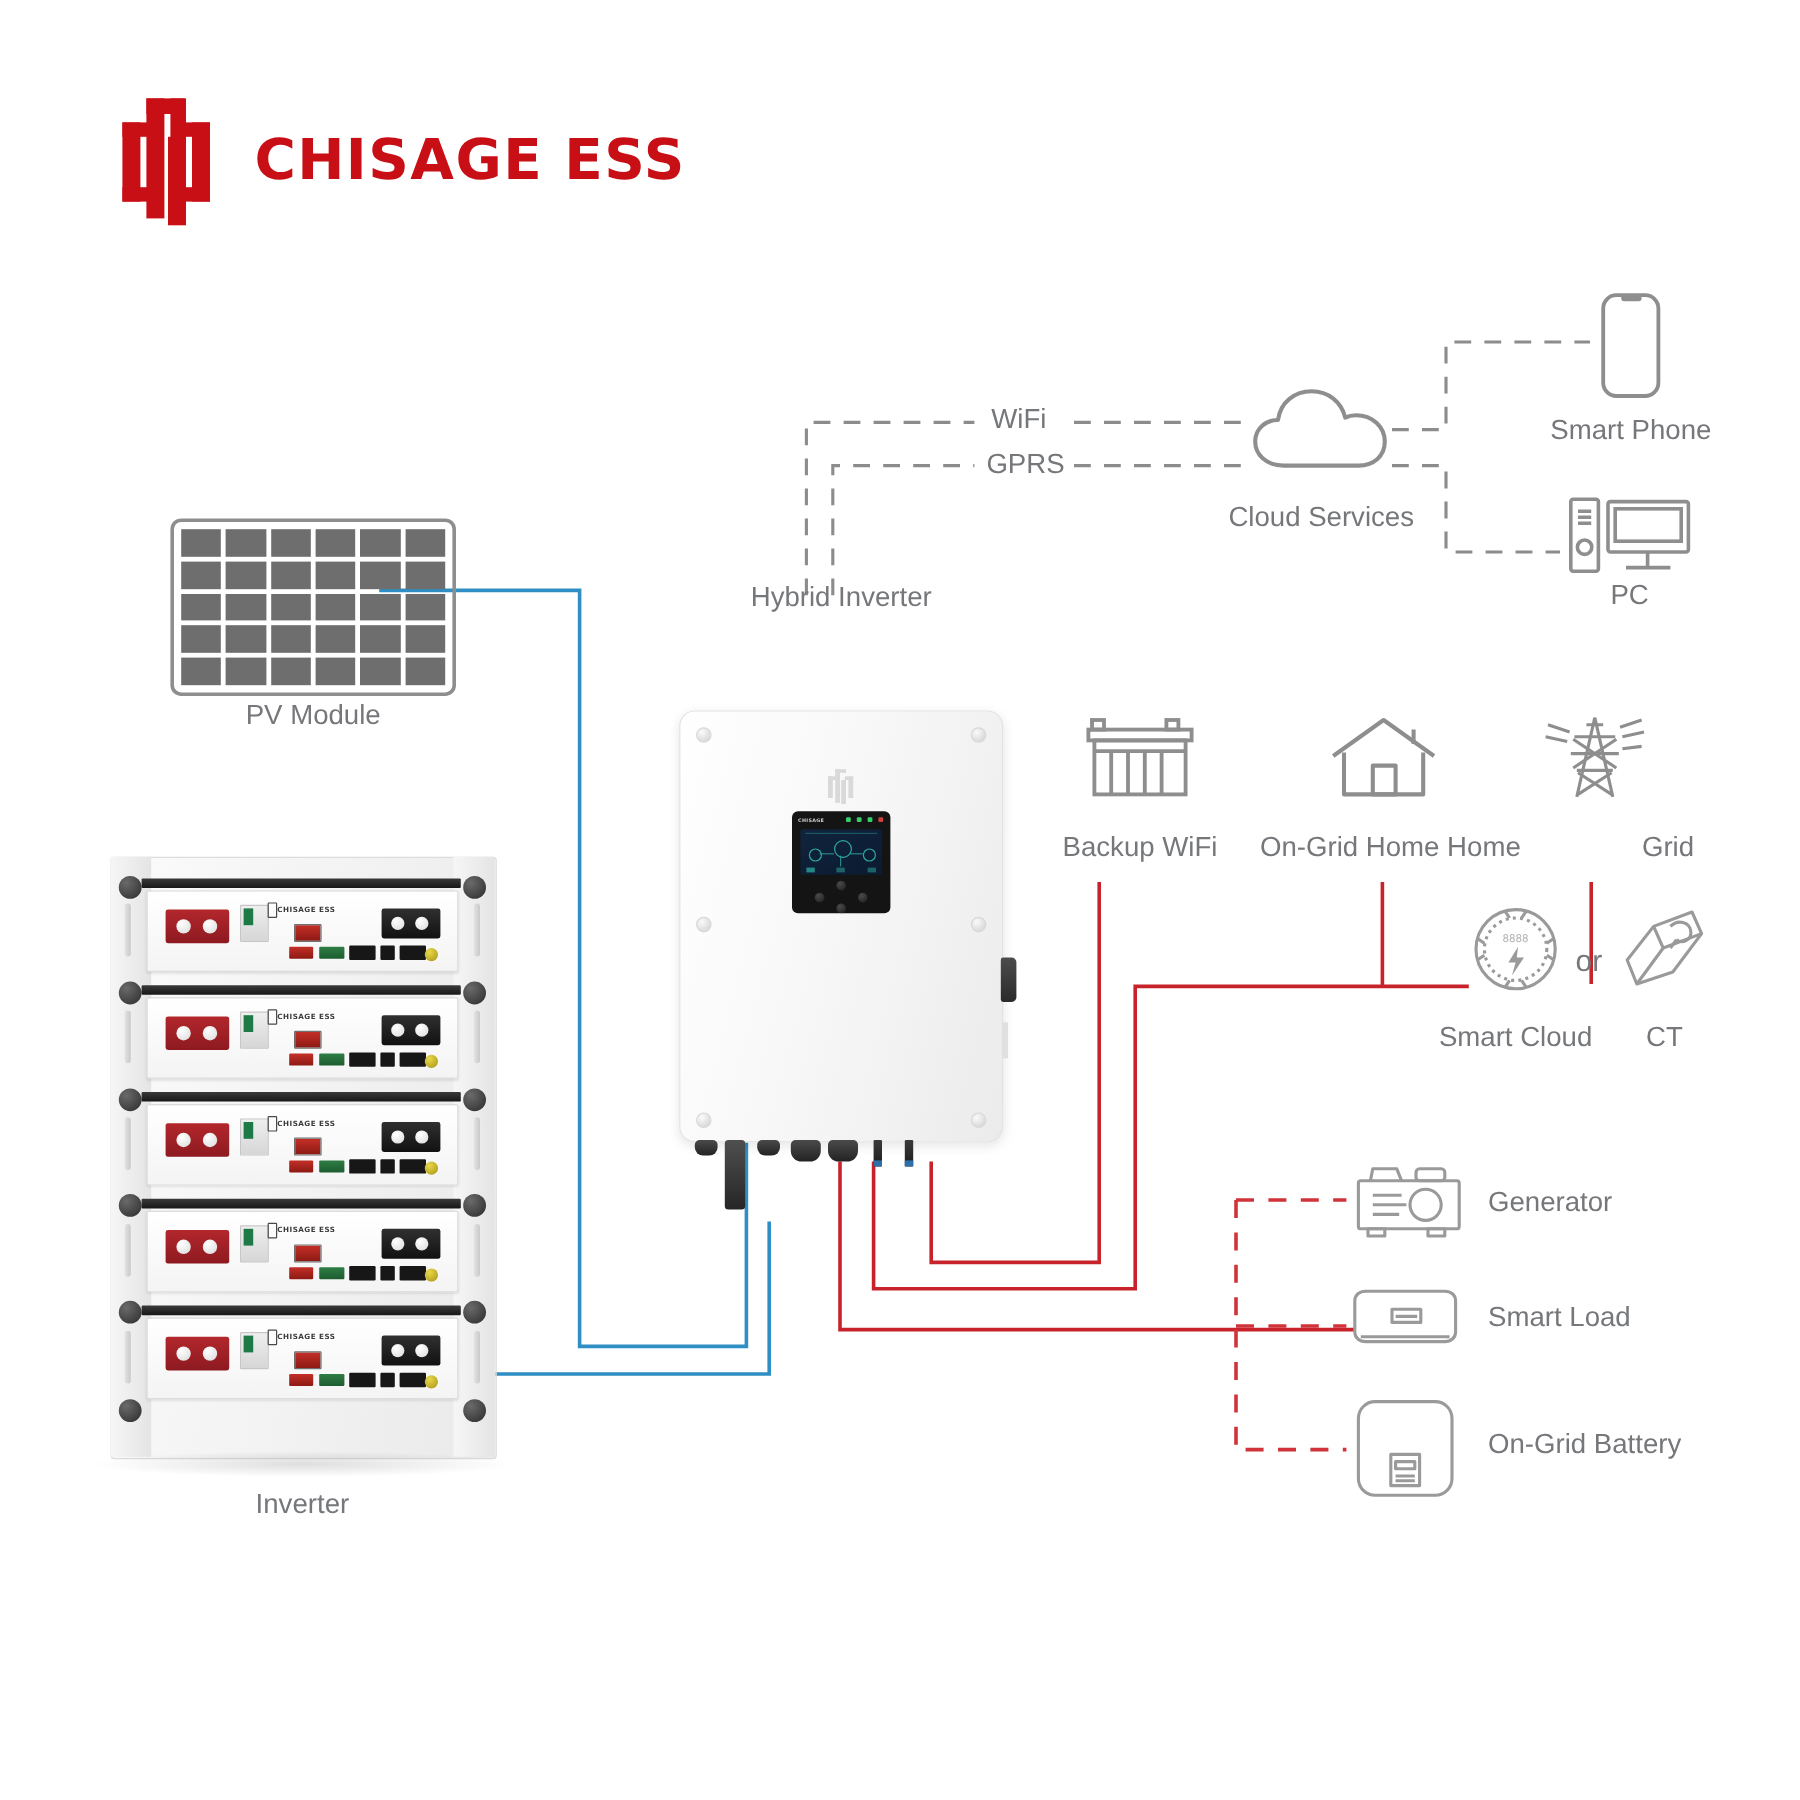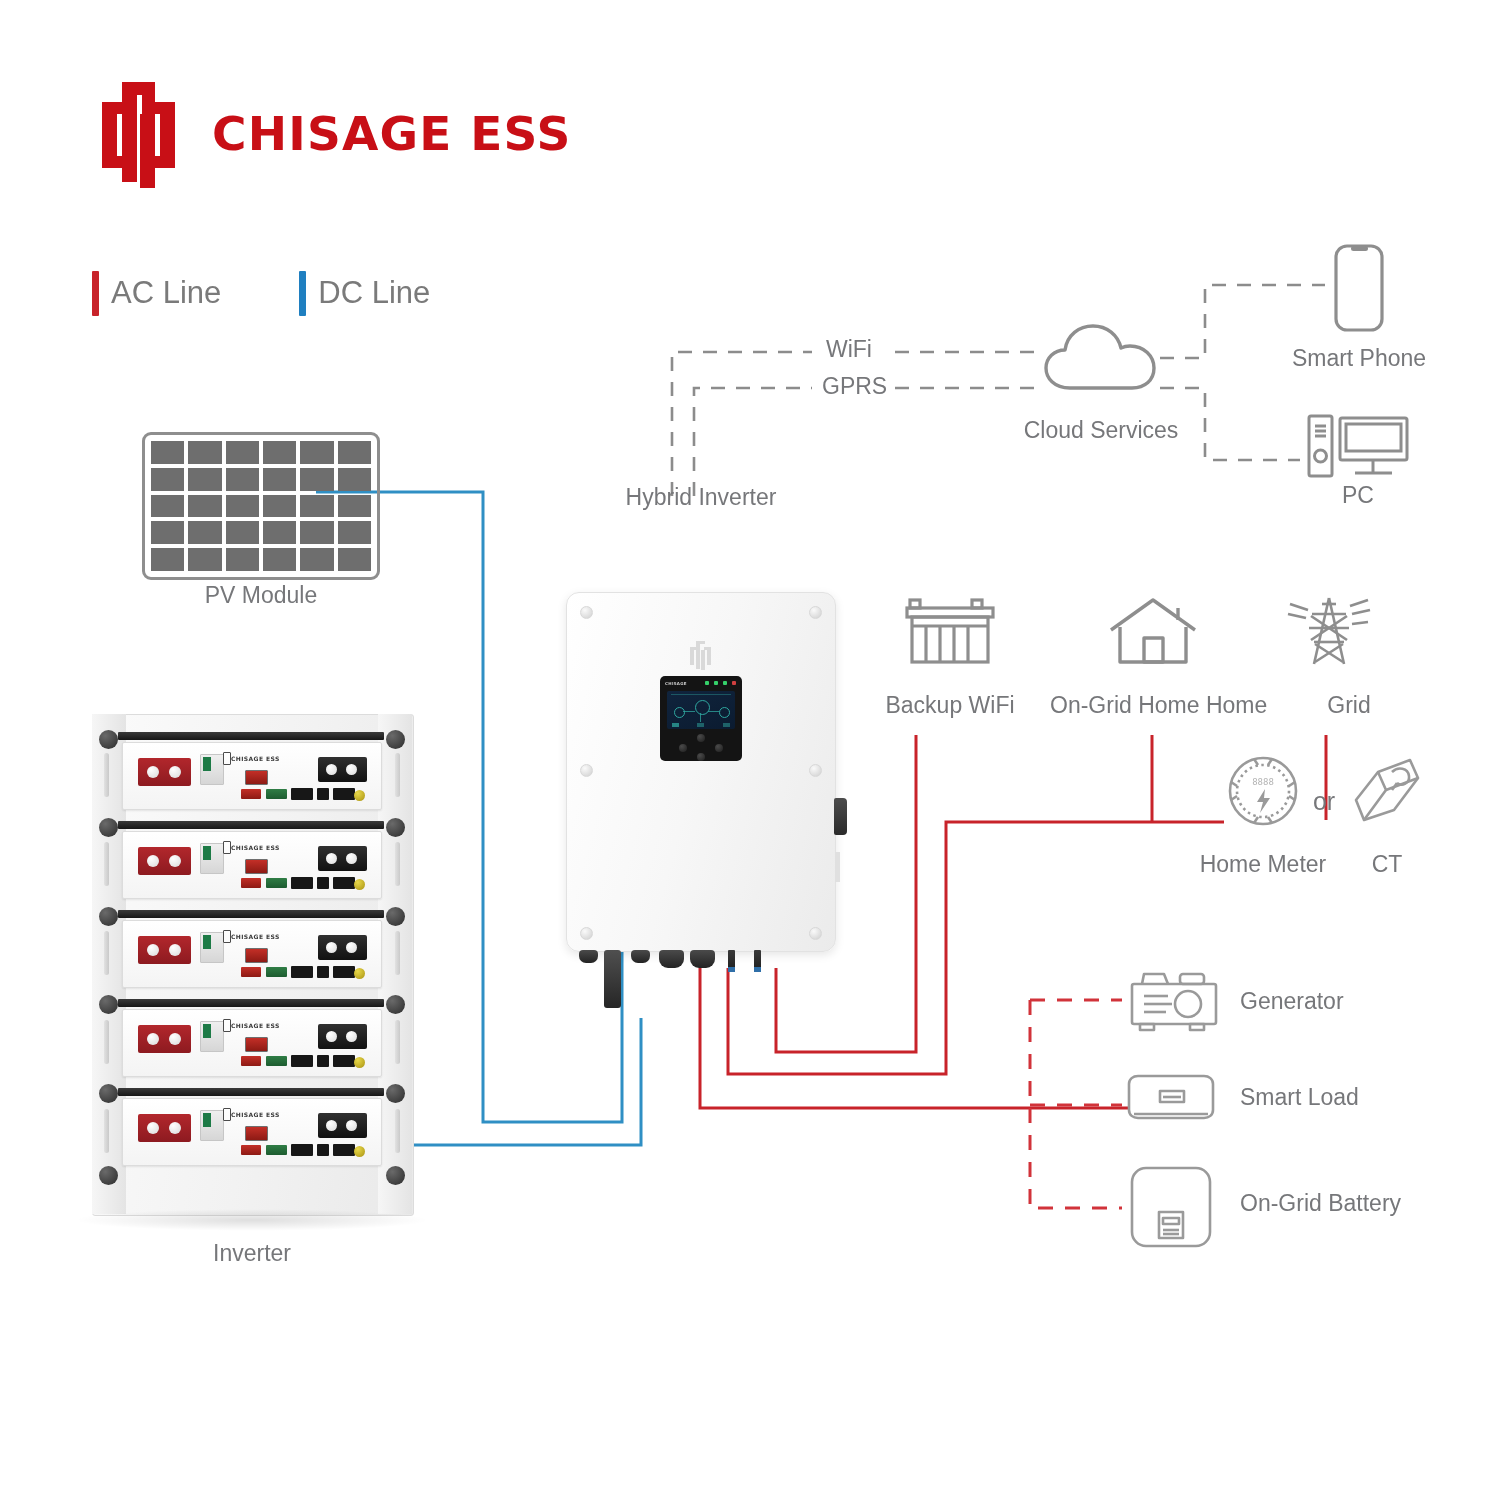--- a/index.html
+++ b/index.html
@@ -132,30 +132,20 @@
           <rect x="40" y="36" width="15" height="74"></rect>
           <rect x="60" y="24" width="15" height="66"></rect>
           <rect x="52" y="24" width="23" height="12"></rect>
           <rect x="52" y="78" width="23" height="12"></rect>
         </g>
       </svg>
     </div>
     <div id="brandtext">CHISAGE ESS</div>
   </div>
 
-  <div class="abs" id="legend">
-    <div class="leg">
-      <div class="legbar" style="background:#c8232a"></div>
-      <div class="leglabel">AC Line</div>
-    </div>
-    <div class="leg">
-      <div class="legbar" style="background:#1f7fc0"></div>
-      <div class="leglabel">DC Line</div>
-    </div>
-  </div>
 
   <svg class="abs" style="left:0;top:0" width="1500" height="1500">
 
     <g stroke="#8c8c8c" stroke-width="2.6" fill="none" stroke-dasharray="14,11">
       <path d="M672 496 L672 352 L812 352"></path>
       <path d="M694 496 L694 388 L812 388"></path>
       <path d="M895 352 L1042 352"></path>
       <path d="M895 388 L1042 388"></path>
       <path d="M1160 358 L1205 358 L1205 285 L1325 285"></path>
       <path d="M1160 388 L1205 388 L1205 460 L1300 460"></path>
@@ -506,41 +496,41 @@
           <path d="M59 50 L31 68"></path>
         <path d="M38 10 L52 10"></path>
         <path d="M66 12 L84 6"></path>
           <path d="M68 20 L86 16"></path>
         <path d="M24 16 L6 10"></path>
           <path d="M22 24 L4 20"></path>
         <path d="M68 30 L84 28"></path>
       </g>
     </svg>
   </div>
-  <div class="abs nodelabel" style="left:1301px;top:692px;width:96px">Grid</div>
+  <div class="abs nodelabel" style="left:1342px;top:692px;width:96px">Grid</div>
 
   <div class="abs" style="left:1224px;top:752px;width:78px;height:78">
     <svg viewBox="0 0 78 78" width="78" height="78">
       <g fill="none" stroke="#9a9a9a" stroke-width="2.6">
         <circle cx="39" cy="39" r="33"></circle>
         <circle cx="39" cy="39" r="26" stroke-dasharray="2.5,3.5"></circle>
         <path d="M30 7 L34 13"></path>
           <path d="M48 7 L44 13"></path>
         <path d="M7 30 L13 34"></path>
           <path d="M71 30 L65 34"></path>
         <path d="M7 48 L13 44"></path>
           <path d="M71 48 L65 44"></path>
         <path d="M30 71 L34 65"></path>
           <path d="M48 71 L44 65"></path>
       </g>
       <text x="39" y="33" font-size="9" fill="#b4b4b4" text-anchor="middle" font-family="DejaVu Sans Mono, monospace">8888</text>
       <path d="M41 37 L33 50 L39 50 L36 61 L46 46 L40 46 Z" fill="#9a9a9a"></path>
     </svg>
   </div>
-  <div class="abs nodelabel" style="left:1190px;top:851px;width:146px">Home Meter</div>
+  <div class="abs nodelabel" style="left:1190px;top:851px;width:146px">Smart Cloud</div>
 
   <div class="abs nodelabel" style="left:1306px;top:787px;width:36px;font-size:25px">or</div>
 
   <div class="abs" style="left:1348px;top:752px;width:78px;height:78">
     <svg viewBox="0 0 78 78" width="78" height="78">
       <g fill="none" stroke="#9a9a9a" stroke-width="2.6" stroke-linejoin="round">
         <path d="M8 48 L30 20 L62 8 L70 26 L46 58 L16 68 Z"></path>
         <path d="M30 20 L38 38 L16 68"></path>
         <path d="M38 38 L70 26"></path>
         <path d="M44 20 C50 14 60 16 61 24 C62 31 54 35 49 31"></path>

